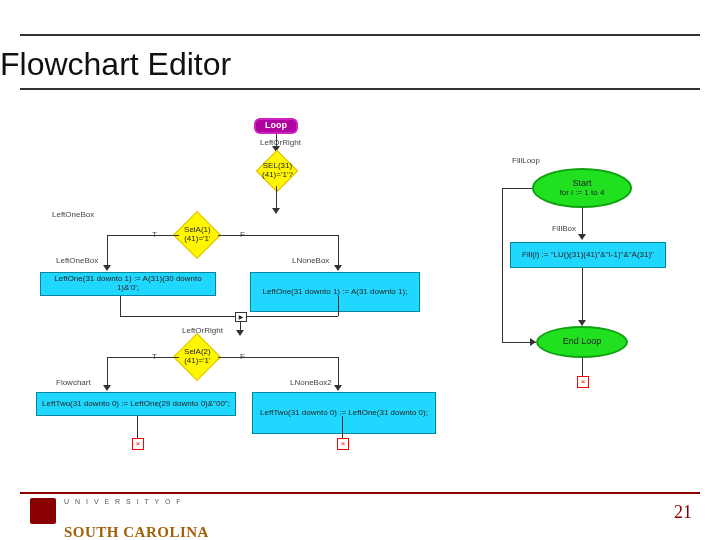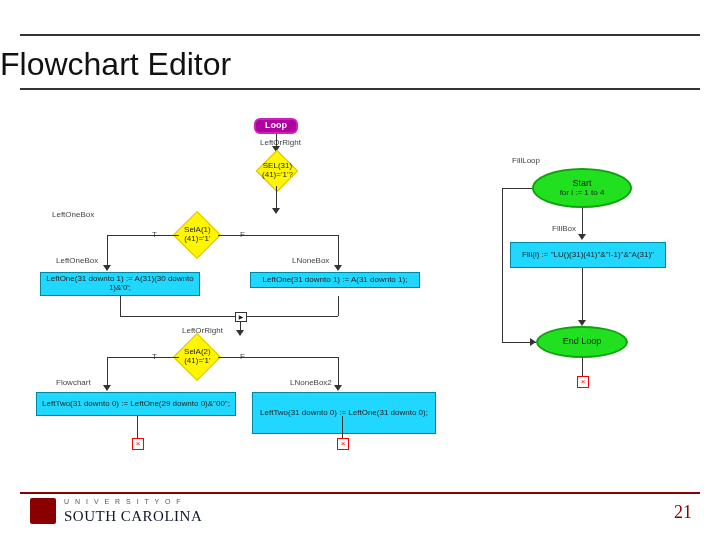--- a/index.html
+++ b/index.html
@@ -17,21 +17,21 @@
   .endloop{background:#20e020;border:2px solid #10a010;border-radius:50%;font-size:9px}
   .lbl{position:absolute;font-size:8px;color:#444;white-space:nowrap}
   .edge{position:absolute;background:#333}
   .arrowD{position:absolute;width:0;height:0;border-left:4px solid transparent;border-right:4px solid transparent;border-top:6px solid #333}
   .arrowR{position:absolute;width:0;height:0;border-top:4px solid transparent;border-bottom:4px solid transparent;border-left:6px solid #333}
   .redx{position:absolute;width:10px;height:10px;border:1px solid red;background:#fff;font-size:8px;color:red;text-align:center;line-height:10px}
   .footer{position:absolute;left:20px;right:20px;top:492px;height:2px;background:#8a0000}
   .logo{position:absolute;left:30px;top:498px;width:230px;height:30px}
   .logo .crest{position:absolute;left:0;top:0;width:26px;height:26px;background:#8a0000;border-radius:2px}
   .logo .t1{position:absolute;left:34px;top:0;font-size:7px;letter-spacing:2px;color:#555}
-  .logo .t2{position:absolute;left:34px;top:10px;font-size:15px;font-weight:400;letter-spacing:0.5px;color:#0f172a;font-family:Georgia,serif}
+  .logo .t2{position:absolute;left:34px;top:26px;font-size:15px;font-weight:700;letter-spacing:0.5px;color:#a16207;font-family:Georgia,serif}
   .pagenum{position:absolute;right:28px;top:502px;font-size:18px;color:#8a0000;font-family:Georgia,serif}
 </style>
 </head>
 <body>
 
 <div class="slide">
   <div class="hr" style="top:34px"></div>
   <div class="title">Flowchart Editor</div>
   <div class="hr" style="top:88px"></div>
 
@@ -55,27 +55,27 @@
     <div class="node decision" style="left:148px;top:106px;width:34px;height:34px">
         <span>SelA(1)(41)='1'</span>
       </div>
     <div class="lbl" style="left:120px;top:118px">T</div>
     <div class="lbl" style="left:208px;top:118px">F</div>
 
     <div class="edge" style="left:75px;top:123px;width:72px;height:1px"></div>
     <div class="edge" style="left:75px;top:123px;width:1px;height:32px"></div>
     <div class="arrowD" style="left:71px;top:153px"></div>
     <div class="lbl" style="left:24px;top:144px">LeftOneBox</div>
-    <div class="node proc" style="left:8px;top:160px;width:160px;height:24px">LeftOne(31 downto 1) := A(31)(30 downto 1)&amp;'0';</div>
+    <div class="node proc" style="left:8px;top:160px;width:176px;height:24px">LeftOne(31 downto 1) := A(31)(30 downto 1)&amp;'0';</div>
 
     <div class="edge" style="left:186px;top:123px;width:120px;height:1px"></div>
     <div class="edge" style="left:306px;top:123px;width:1px;height:32px"></div>
     <div class="arrowD" style="left:302px;top:153px"></div>
     <div class="lbl" style="left:260px;top:144px">LNoneBox</div>
-    <div class="node proc" style="left:218px;top:160px;width:170px;height:16px">LeftOne(31 downto 1) := A(31 downto 1);</div>
+    <div class="node proc" style="left:218px;top:160px;width:170px;height:40px">LeftOne(31 downto 1) := A(31 downto 1);</div>
 
     <div class="edge" style="left:88px;top:184px;width:1px;height:20px"></div>
     <div class="edge" style="left:88px;top:204px;width:120px;height:1px"></div>
     <div class="edge" style="left:306px;top:184px;width:1px;height:20px"></div>
     <div class="edge" style="left:208px;top:204px;width:98px;height:1px"></div>
     <div class="edge" style="left:208px;top:204px;width:1px;height:16px"></div>
     <div class="arrowD" style="left:204px;top:218px"></div>
     <div style="position:absolute;left:203px;top:200px;width:10px;height:8px;border:1px solid #333;background:#fff;font-size:6px;text-align:center">▶</div>
 
     <div class="lbl" style="left:150px;top:214px">LeftOrRight</div>

